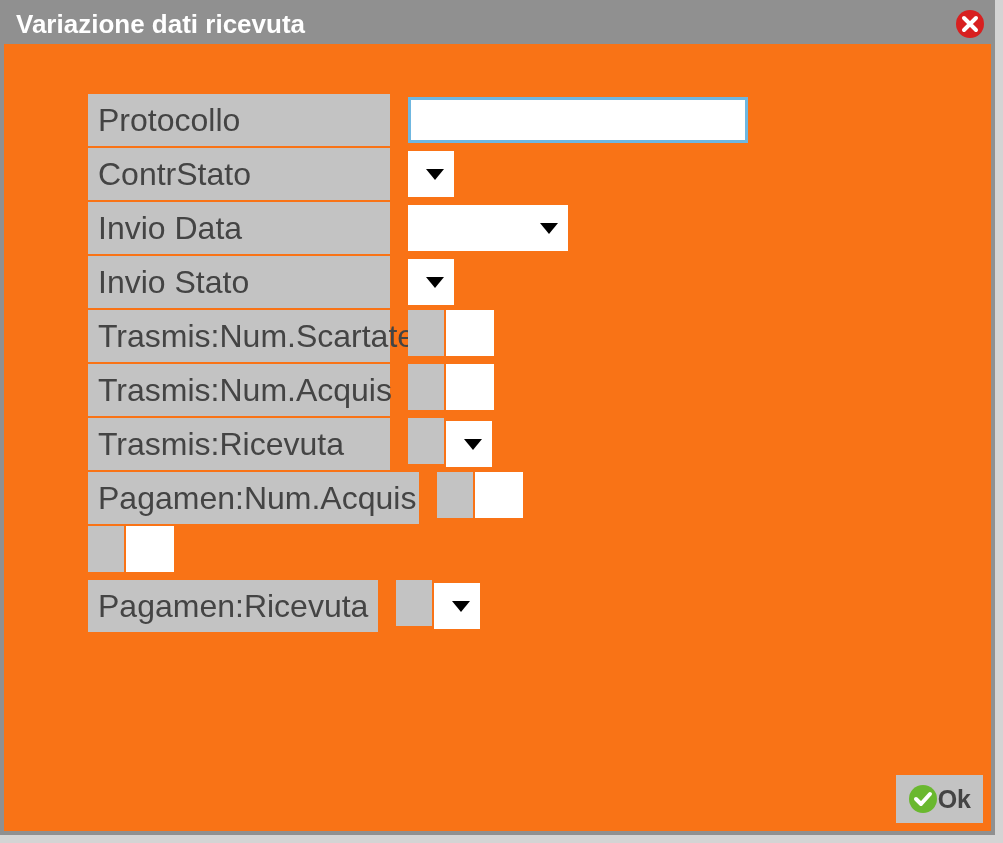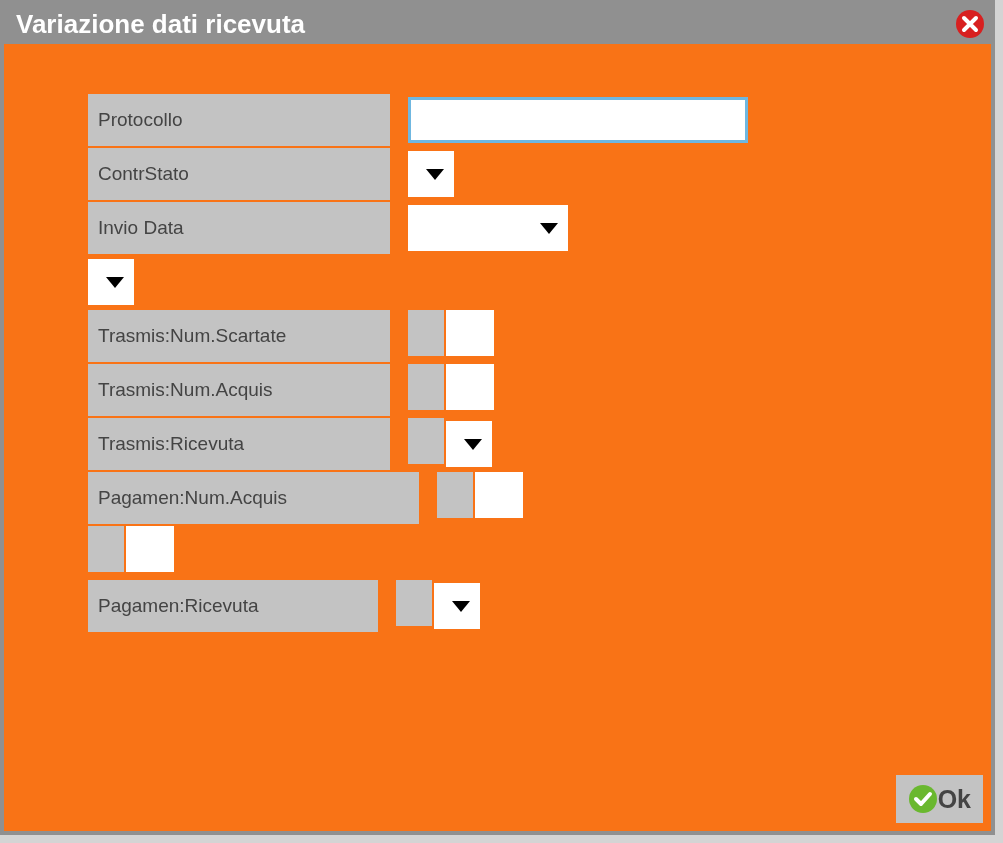--- a/index.html
+++ b/index.html
@@ -43,21 +43,21 @@
       align-items: stretch;
       margin-bottom: 2px;
     }
     .label-cell {
       width: 302px;
       background: #c3c3c3;
       display: flex;
       align-items: center;
       padding-left: 10px;
       color: #444444;
-      font-size: 19px;
+      font-size: 32px;
       box-sizing: border-box;
       margin-right: 18px;
     }
     .control-cell {
       display: flex;
       align-items: center;
     }
     .text-input {
       width: 340px;
       height: 46px;
@@ -162,20 +162,21 @@
     <div class="form-row">
       <div class="label-cell">Invio Data</div>
       <div class="control-cell">
         <div class="dropdown dropdown-medium">
           <span class="caret"></span>
         </div>
       </div>
     </div>
 
     <div class="form-row">
+      <div class="label-cell">Invio Stato</div>
       <div class="control-cell">
         <div class="dropdown dropdown-small">
           <span class="caret"></span>
         </div>
       </div>
     </div>
 
     <div class="form-row">
       <div class="label-cell" style="width:302px">Trasmis:Num.Scartate</div>
       <div class="grey-spacer" style="width:36px"></div>

